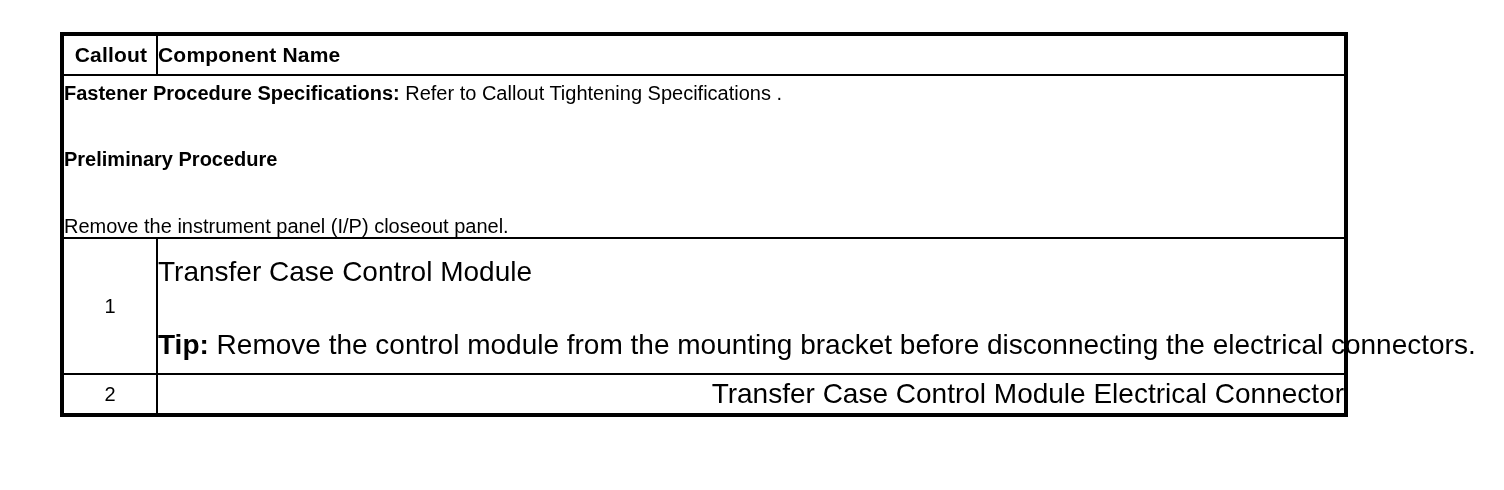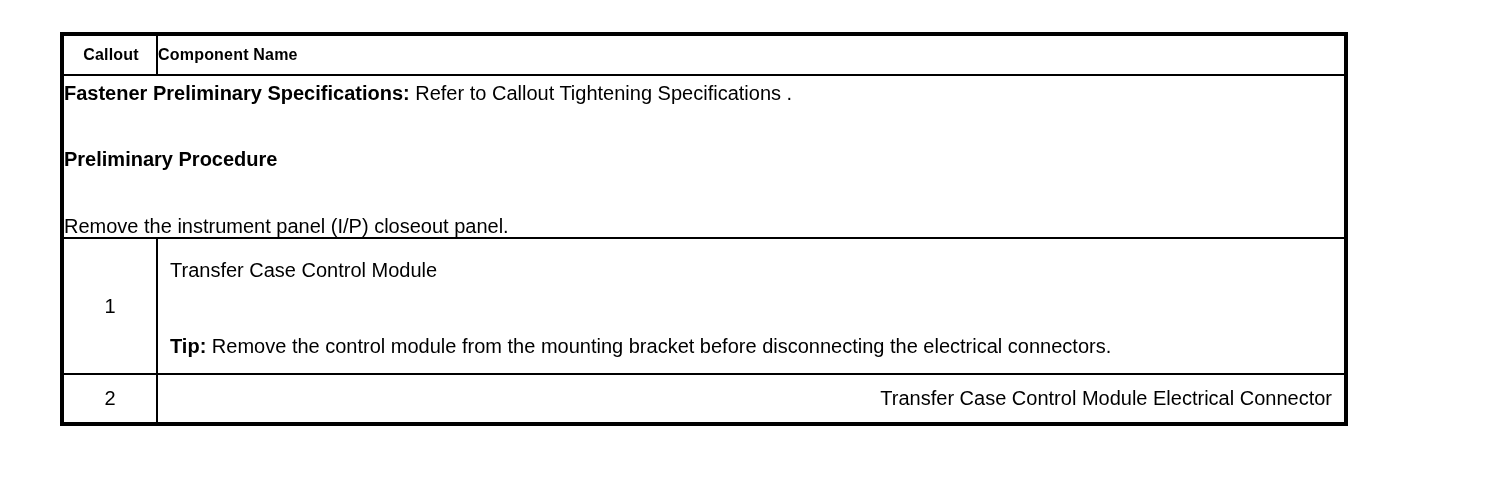--- a/index.html
+++ b/index.html
@@ -53,21 +53,21 @@
     border-right: 4px solid #000000;
     border-bottom: 4px solid #000000;
     height: 38px;
     text-align: center;
   }
   .hdr-name {
     border-bottom: 4px solid #000000;
     height: 38px;
   }
   .hdr-text {
-    font-size: 16px;
+    font-size: 21px;
     font-weight: bold;
     letter-spacing: 0.2px;
     line-height: 1.1;
     display: block;
   }
   .hdr-callout .hdr-text { padding-left: 2px; }
 
   
   .spec-cell {
     border-top: 0;
@@ -113,23 +113,23 @@
     padding: 4px 2px 4px 4px;
   }
   .row-tall .callout-cell,
   .row-tall .name-cell { height: 134px; }
   .row-short .callout-cell,
   .row-short .name-cell { height: 38px; }
 
   .row-short .name-cell { vertical-align: middle; padding-top: 0; padding-bottom: 0; text-align: right; }
 
   .body-line {
-    font-size: 20px;
+    font-size: 28px;
     line-height: 1.12;
-    margin: 12px;
+    margin: 0;
     white-space: nowrap;
   }
   .body-line.first { padding-top: 4px; }
   .body-line.second { padding-top: 42px; }
 
   .last-row .callout-cell,
   .last-row .name-cell { border-bottom: 0; }
 </style>
 </head>
 <body>
@@ -148,21 +148,21 @@
           <span class="hdr-text">Callout</span>
         </td>
         <td class="hdr-name">
           <span class="hdr-text">Component Name</span>
         </td>
       </tr>
 
       <tr>
         <td class="spec-cell" colspan="2">
           <p class="spec-line l1">
-            <span class="bold">Fastener Preliminary Specifications:</span><span> Refer to Callout Tightening Specifications .</span>
+            <span class="bold">Fastener Procedure Specifications:</span><span> Refer to Callout Tightening Specifications .</span>
           </p>
           <p class="spec-line l2 bold">Preliminary Procedure</p>
           <p class="spec-line l3">Remove the instrument panel (I/P) closeout panel.</p>
         </td>
       </tr>
 
       <tr class="row-tall">
         <td class="callout-cell">
           <span class="callout-num">1</span>
         </td>

